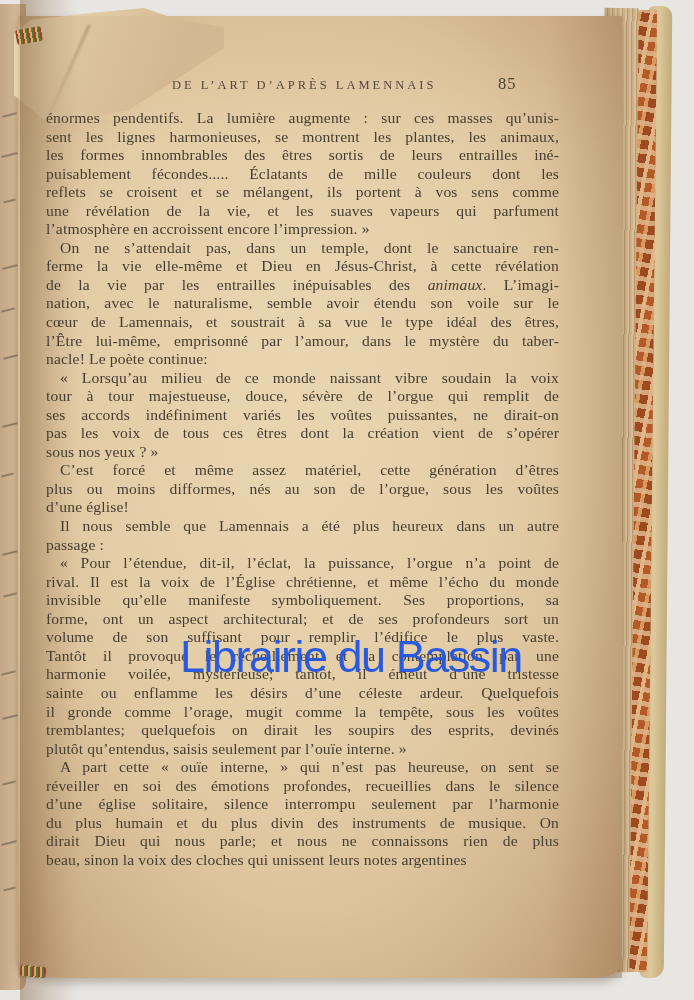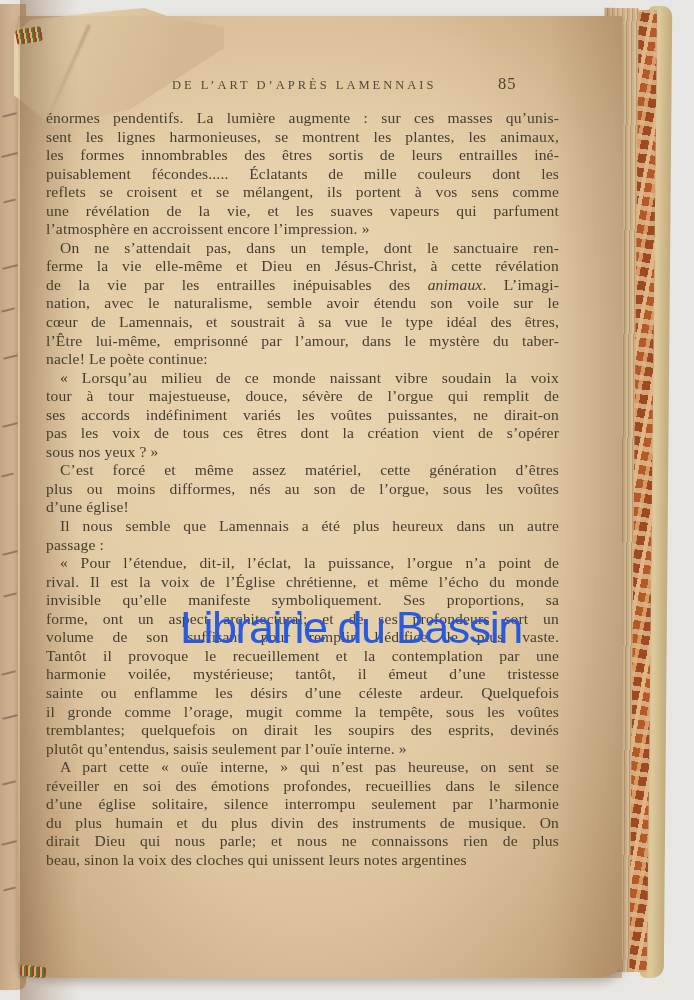--- a/index.html
+++ b/index.html
@@ -97,21 +97,21 @@
   }
   .line{
     text-align:justify;text-align-last:justify;white-space:nowrap;
     height:18.55px;overflow:visible;
   }
   .line.end{text-align-last:left;white-space:normal;}
   .line.indent{text-indent:14px;}
   .line i{font-style:italic;}
   
   .watermark{
-    position:absolute;left:180px;top:602px;z-index:9;
+    position:absolute;left:180px;top:631px;z-index:9;
     font-family:"Liberation Sans", sans-serif;
     font-size:45px;letter-spacing:-1.5px;white-space:nowrap;
     opacity:.97;
   }
 </style>
 </head>
 <body>
 
 <div class="facing-page">
   <div class="smudge" style="left:2px;top:110px;width:15px"></div>

